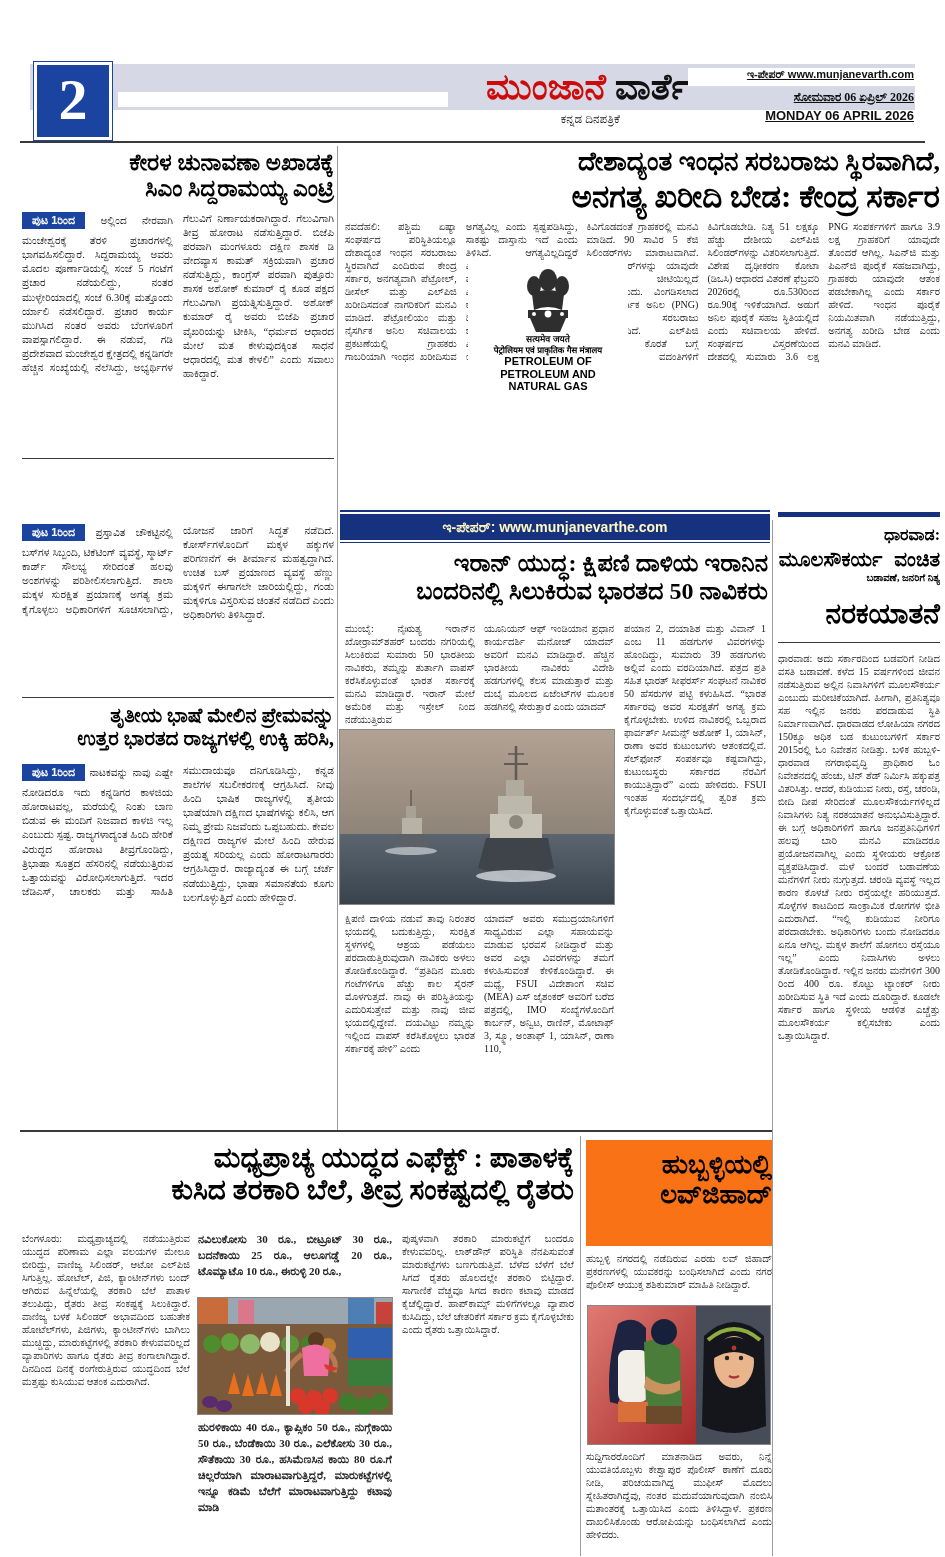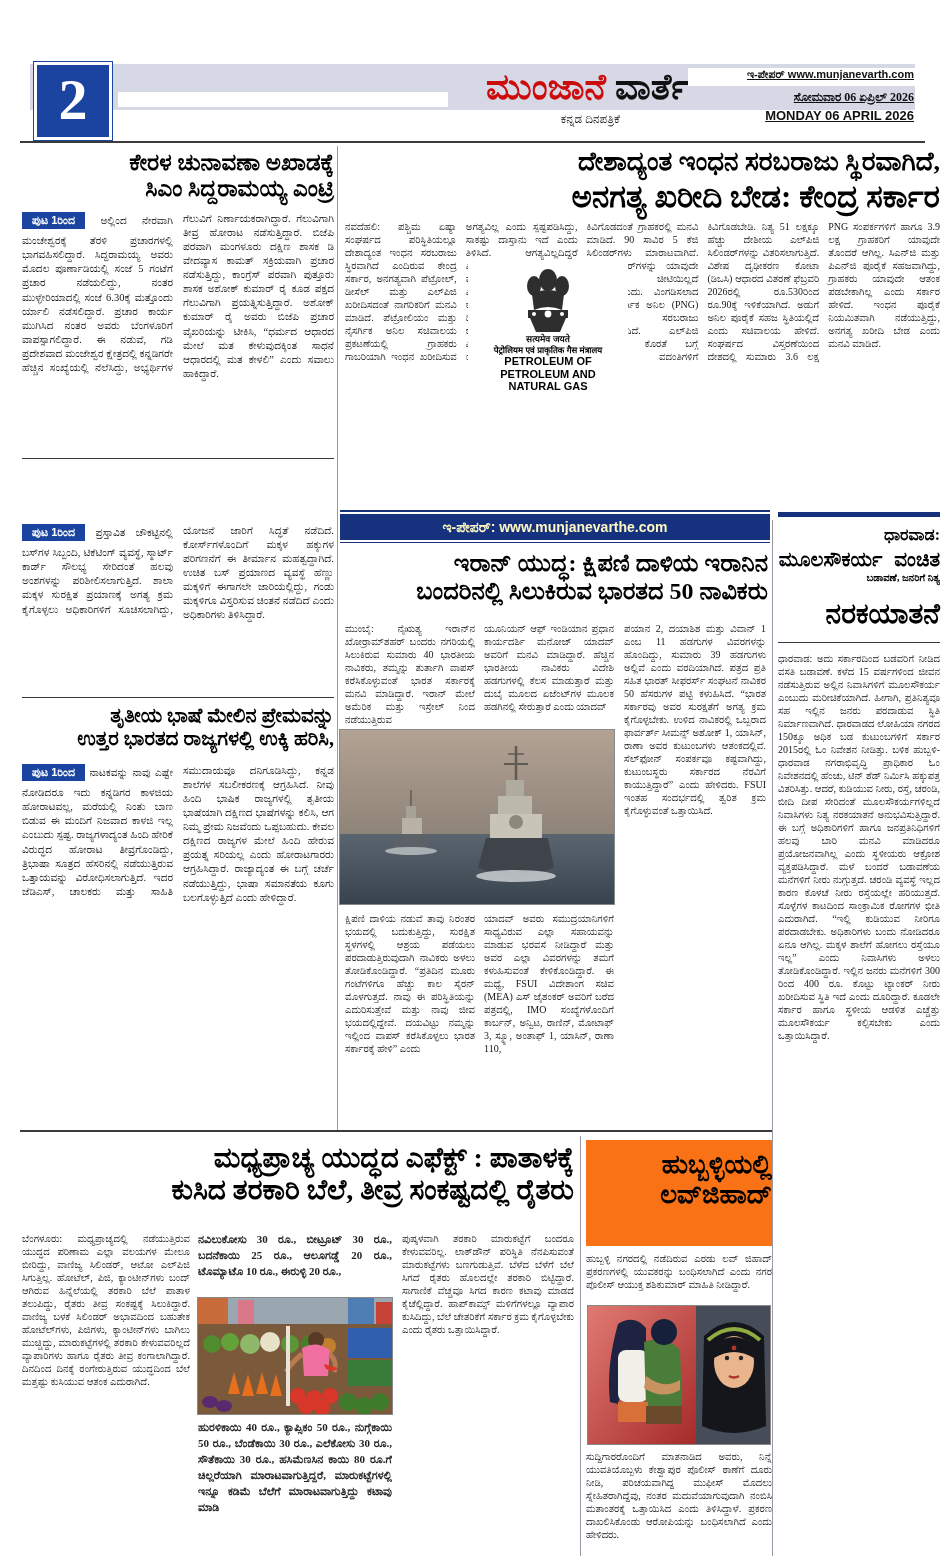--- a/index.html
+++ b/index.html
@@ -118,21 +118,21 @@
   </div>
 
   <div class="abs rule-h" style="left:340px;top:510px;width:430px;height:2px;background:#16317d;"></div>
   <div class="abs banner" style="left:340px;top:514px;width:430px;height:26px;">ಇ-ಪೇಪರ್: www.munjanevarthe.com</div>
   <div class="abs rule-h" style="left:340px;top:542px;width:430px;height:1px;background:#16317d;"></div>
 
   <div class="abs headline center" style="left:340px;top:550px;width:428px;font-size:24px;">
     <div>ಇರಾನ್ ಯುದ್ಧ: ಕ್ಷಿಪಣಿ ದಾಳಿಯ ಇರಾನಿನ</div>
     <div>ಬಂದರಿನಲ್ಲಿ ಸಿಲುಕಿರುವ ಭಾರತದ 50 ನಾವಿಕರು</div>
   </div>
-  <div class="abs small-text" style="left:345px;top:622px;width:130px;height:104px;overflow:hidden;">ಮುಂಬೈ: ನೈಋತ್ಯ ಇರಾನ್‌ನ ಖೋರ್ರಾಮ್‌ಶಹರ್ ಬಂದರು ನಗರಿಯಲ್ಲಿ ಸಿಲುಕಿರುವ ಸುಮಾರು 40 ಭಾರತೀಯ ನಾವಿಕರು, ತಮ್ಮನ್ನು ತುರ್ತಾಗಿ ವಾಪಸ್ ಕರೆಸಿಕೊಳ್ಳುವಂತೆ ಭಾರತ ಸರ್ಕಾರಕ್ಕೆ ಮನವಿ ಮಾಡಿದ್ದಾರೆ. ಇರಾನ್ ಮೇಲೆ ಅಮೆರಿಕ ಮತ್ತು ಇಸ್ರೇಲ್ ನಿಂದ ನಡೆಯುತ್ತಿರುವ</div>
+  <div class="abs small-text" style="left:345px;top:622px;width:130px;height:104px;overflow:hidden;">ಮುಂಬೈ: ನೈಋತ್ಯ ಇರಾನ್‌ನ ಖೋರ್ರಾಮ್‌ಶಹರ್ ಬಂದರು ನಗರಿಯಲ್ಲಿ ಸಿಲುಕಿರುವ ಸುಮಾರು 50 ಭಾರತೀಯ ನಾವಿಕರು, ತಮ್ಮನ್ನು ತುರ್ತಾಗಿ ವಾಪಸ್ ಕರೆಸಿಕೊಳ್ಳುವಂತೆ ಭಾರತ ಸರ್ಕಾರಕ್ಕೆ ಮನವಿ ಮಾಡಿದ್ದಾರೆ. ಇರಾನ್ ಮೇಲೆ ಅಮೆರಿಕ ಮತ್ತು ಇಸ್ರೇಲ್ ನಿಂದ ನಡೆಯುತ್ತಿರುವ</div>
   <div class="abs small-text" style="left:484px;top:622px;width:130px;height:104px;overflow:hidden;">ಯೂನಿಯನ್ ಆಫ್ ಇಂಡಿಯಾನ ಪ್ರಧಾನ ಕಾರ್ಯದರ್ಶಿ ಮನೋಜ್ ಯಾದವ್ ಅವರಿಗೆ ಮನವಿ ಮಾಡಿದ್ದಾರೆ. ಹೆಚ್ಚಿನ ಭಾರತೀಯ ನಾವಿಕರು ವಿದೇಶಿ ಹಡಗುಗಳಲ್ಲಿ ಕೆಲಸ ಮಾಡುತ್ತಾರೆ ಮತ್ತು ದುಬೈ ಮೂಲದ ಏಜೆಂಟ್‌ಗಳ ಮೂಲಕ ಹಡಗಿನಲ್ಲಿ ಸೇರುತ್ತಾರೆ ಎಂದು ಯಾದವ್</div>
   <div class="abs small-text" style="left:624px;top:622px;width:142px;height:504px;overflow:hidden;">ಪಯಾನ 2, ದಯಾಶಿಶ ಮತ್ತು ವಿವಾನ್ 1 ಎಂಬ 11 ಹಡಗುಗಳ ವಿವರಗಳನ್ನು ಹೊಂದಿದ್ದು, ಸುಮಾರು 39 ಹಡಗುಗಳು ಅಲ್ಲಿವೆ ಎಂದು ವರದಿಯಾಗಿದೆ. ಪತ್ರದ ಪ್ರತಿ ಸಹಿತ ಭಾರತ್ ಸೀಫರರ್ಸ್ ಸಂಘಟನೆ ನಾವಿಕರ 50 ಹೆಸರುಗಳ ಪಟ್ಟಿ ಕಳುಹಿಸಿದೆ. “ಭಾರತ ಸರ್ಕಾರವು ಅವರ ಸುರಕ್ಷತೆಗೆ ಅಗತ್ಯ ಕ್ರಮ ಕೈಗೊಳ್ಳಬೇಕು. ಉಳಿದ ನಾವಿಕರಲ್ಲಿ ಒಬ್ಬರಾದ ಫಾರ್ವರ್ತ್ ಸೀಮನ್ಸ್ ಅಶೋಕ್ 1, ಯಾಸಿನ್, ರಾಣಾ ಅವರ ಕುಟುಂಬಗಳು ಆತಂಕದಲ್ಲಿವೆ. ಸೆಲ್‌ಫೋನ್ ಸಂಪರ್ಕವೂ ಕಷ್ಟವಾಗಿದ್ದು, ಕುಟುಂಬಸ್ಥರು ಸರ್ಕಾರದ ನೆರವಿಗೆ ಕಾಯುತ್ತಿದ್ದಾರೆ” ಎಂದು ಹೇಳಿದರು. FSUI ಇಂತಹ ಸಂದರ್ಭದಲ್ಲಿ ತ್ವರಿತ ಕ್ರಮ ಕೈಗೊಳ್ಳುವಂತೆ ಒತ್ತಾಯಿಸಿದೆ.</div>
 
   <div class="abs photo-frame" style="left:340px;top:730px;width:274px;height:174px;">
     <svg width="274" height="174" viewBox="0 0 274 174" aria-hidden="true">
       <defs>
         <linearGradient id="sky" x1="0" y1="0" x2="0" y2="1">
           <stop offset="0" stop-color="#b2a294"></stop>
             <stop offset="1" stop-color="#8f8478"></stop>
         </linearGradient>

